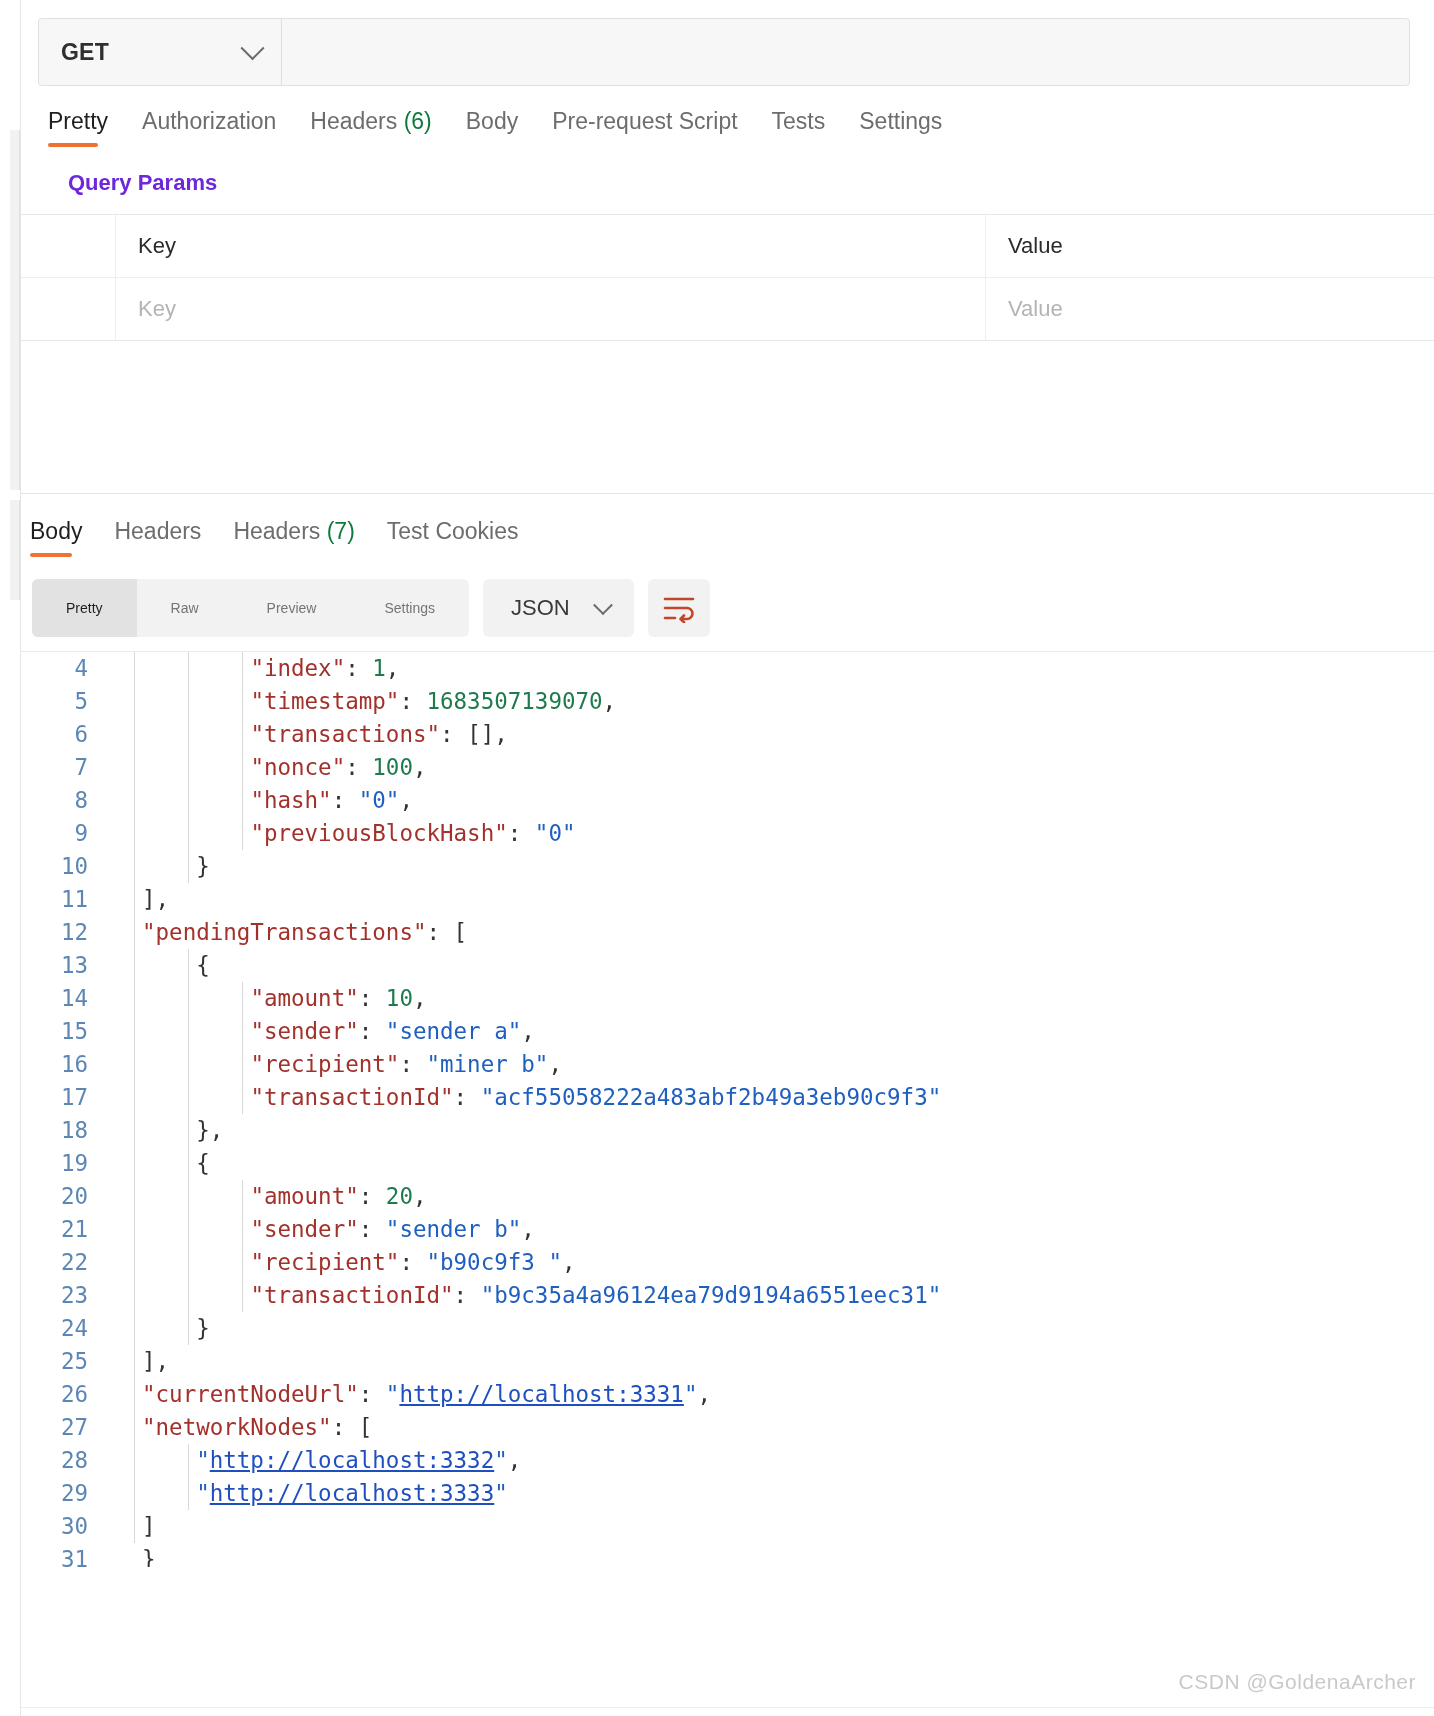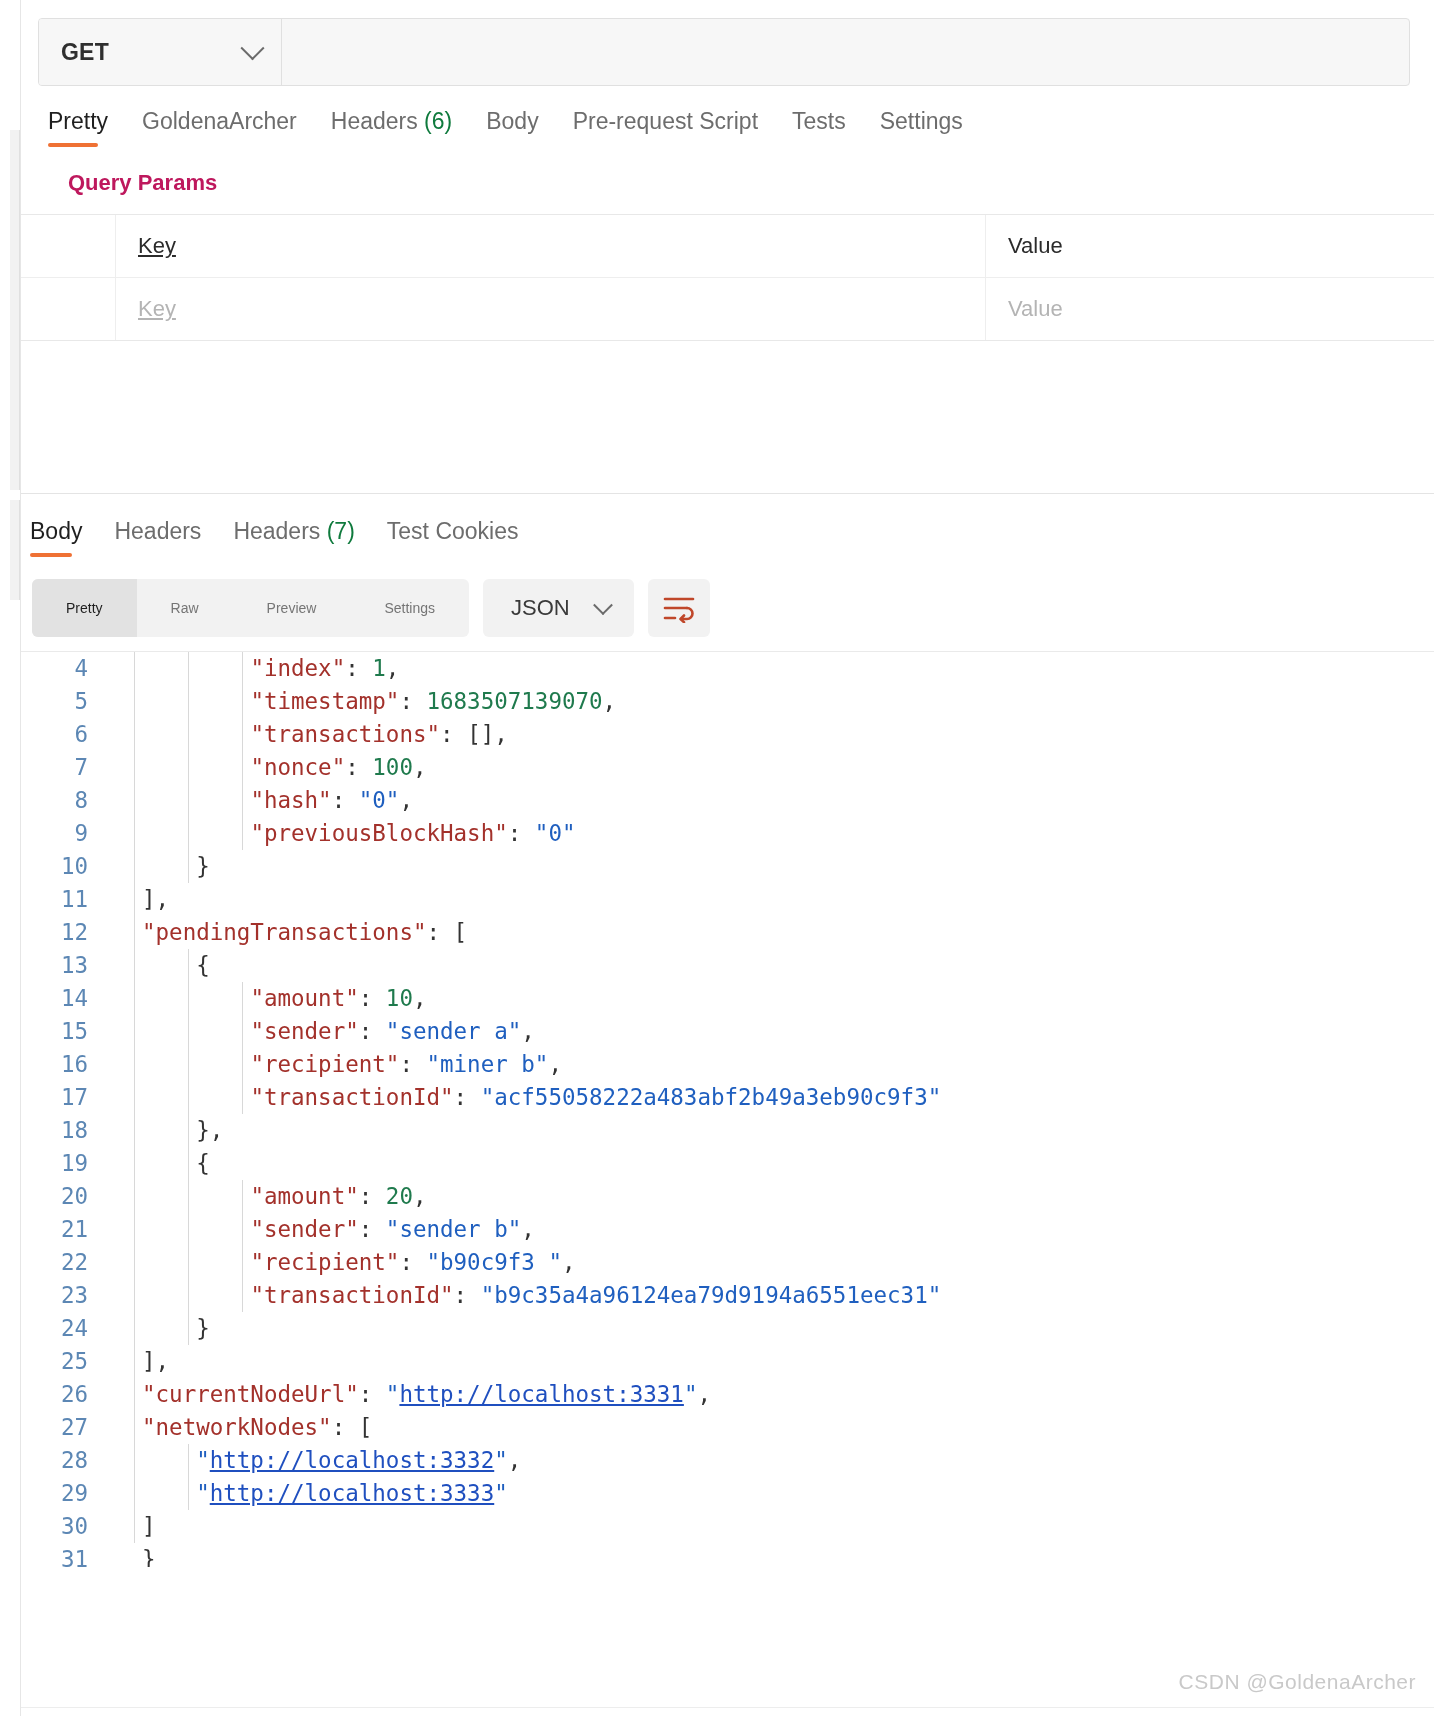--- a/index.html
+++ b/index.html
@@ -120,21 +120,21 @@
     height: 4px;
     background: #ef7134;
     border-radius: 2px;
   }
   .tab .count { color: #0f7a3d; }
 
   .section-title {
     padding: 14px 0 18px 58px;
     font-size: 22px;
     font-weight: bold;
-    color: #be185d;
+    color: #6d28d9;
   }
 
   
   .params-table {
     border-top: 1px solid #e8e8e8;
     border-bottom: 1px solid #e8e8e8;
     margin-left: 10px;
   }
   .prow {
     display: flex;
@@ -149,21 +149,20 @@
   }
   .pkey {
     flex: 0 0 870px;
     height: 100%;
     display: flex;
     align-items: center;
     padding-left: 22px;
     border-right: 1px solid #eeeeee;
     box-sizing: border-box;
     font-size: 22px;
-    text-decoration: underline;
   }
   .pval {
     flex: 1;
     height: 100%;
     display: flex;
     align-items: center;
     padding-left: 22px;
     box-sizing: border-box;
     font-size: 22px;
   }
@@ -344,21 +343,21 @@
     <div class="urlbar">
       <div class="method">
         <span class="method-label">GET</span>
         <span class="chev"></span>
       </div>
     </div>
   </div>
 
   <div class="req-tabs">
     <div class="tab active"><span>Pretty</span></div>
-    <div class="tab"><span>GoldenaArcher</span></div>
+    <div class="tab"><span>Authorization</span></div>
     <div class="tab"><span>Headers</span> <span class="count">(6)</span></div>
     <div class="tab"><span>Body</span></div>
     <div class="tab"><span>Pre-request Script</span></div>
     <div class="tab"><span>Tests</span></div>
     <div class="tab"><span>Settings</span></div>
   </div>
 
   <div class="section-title">Query Params</div>
 
   <div class="params-table">

